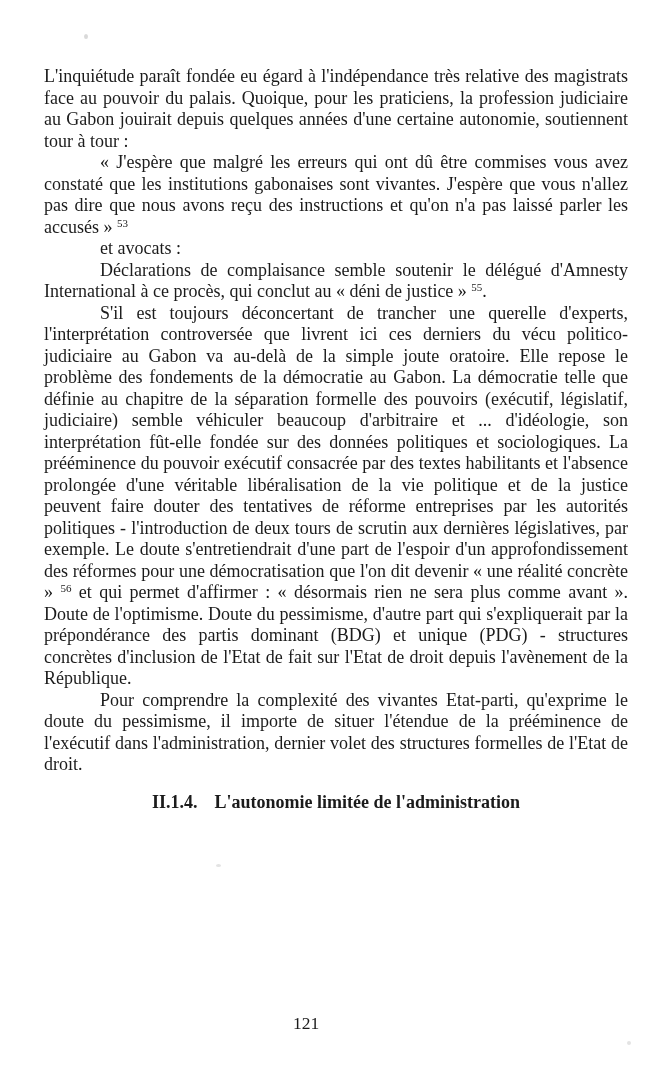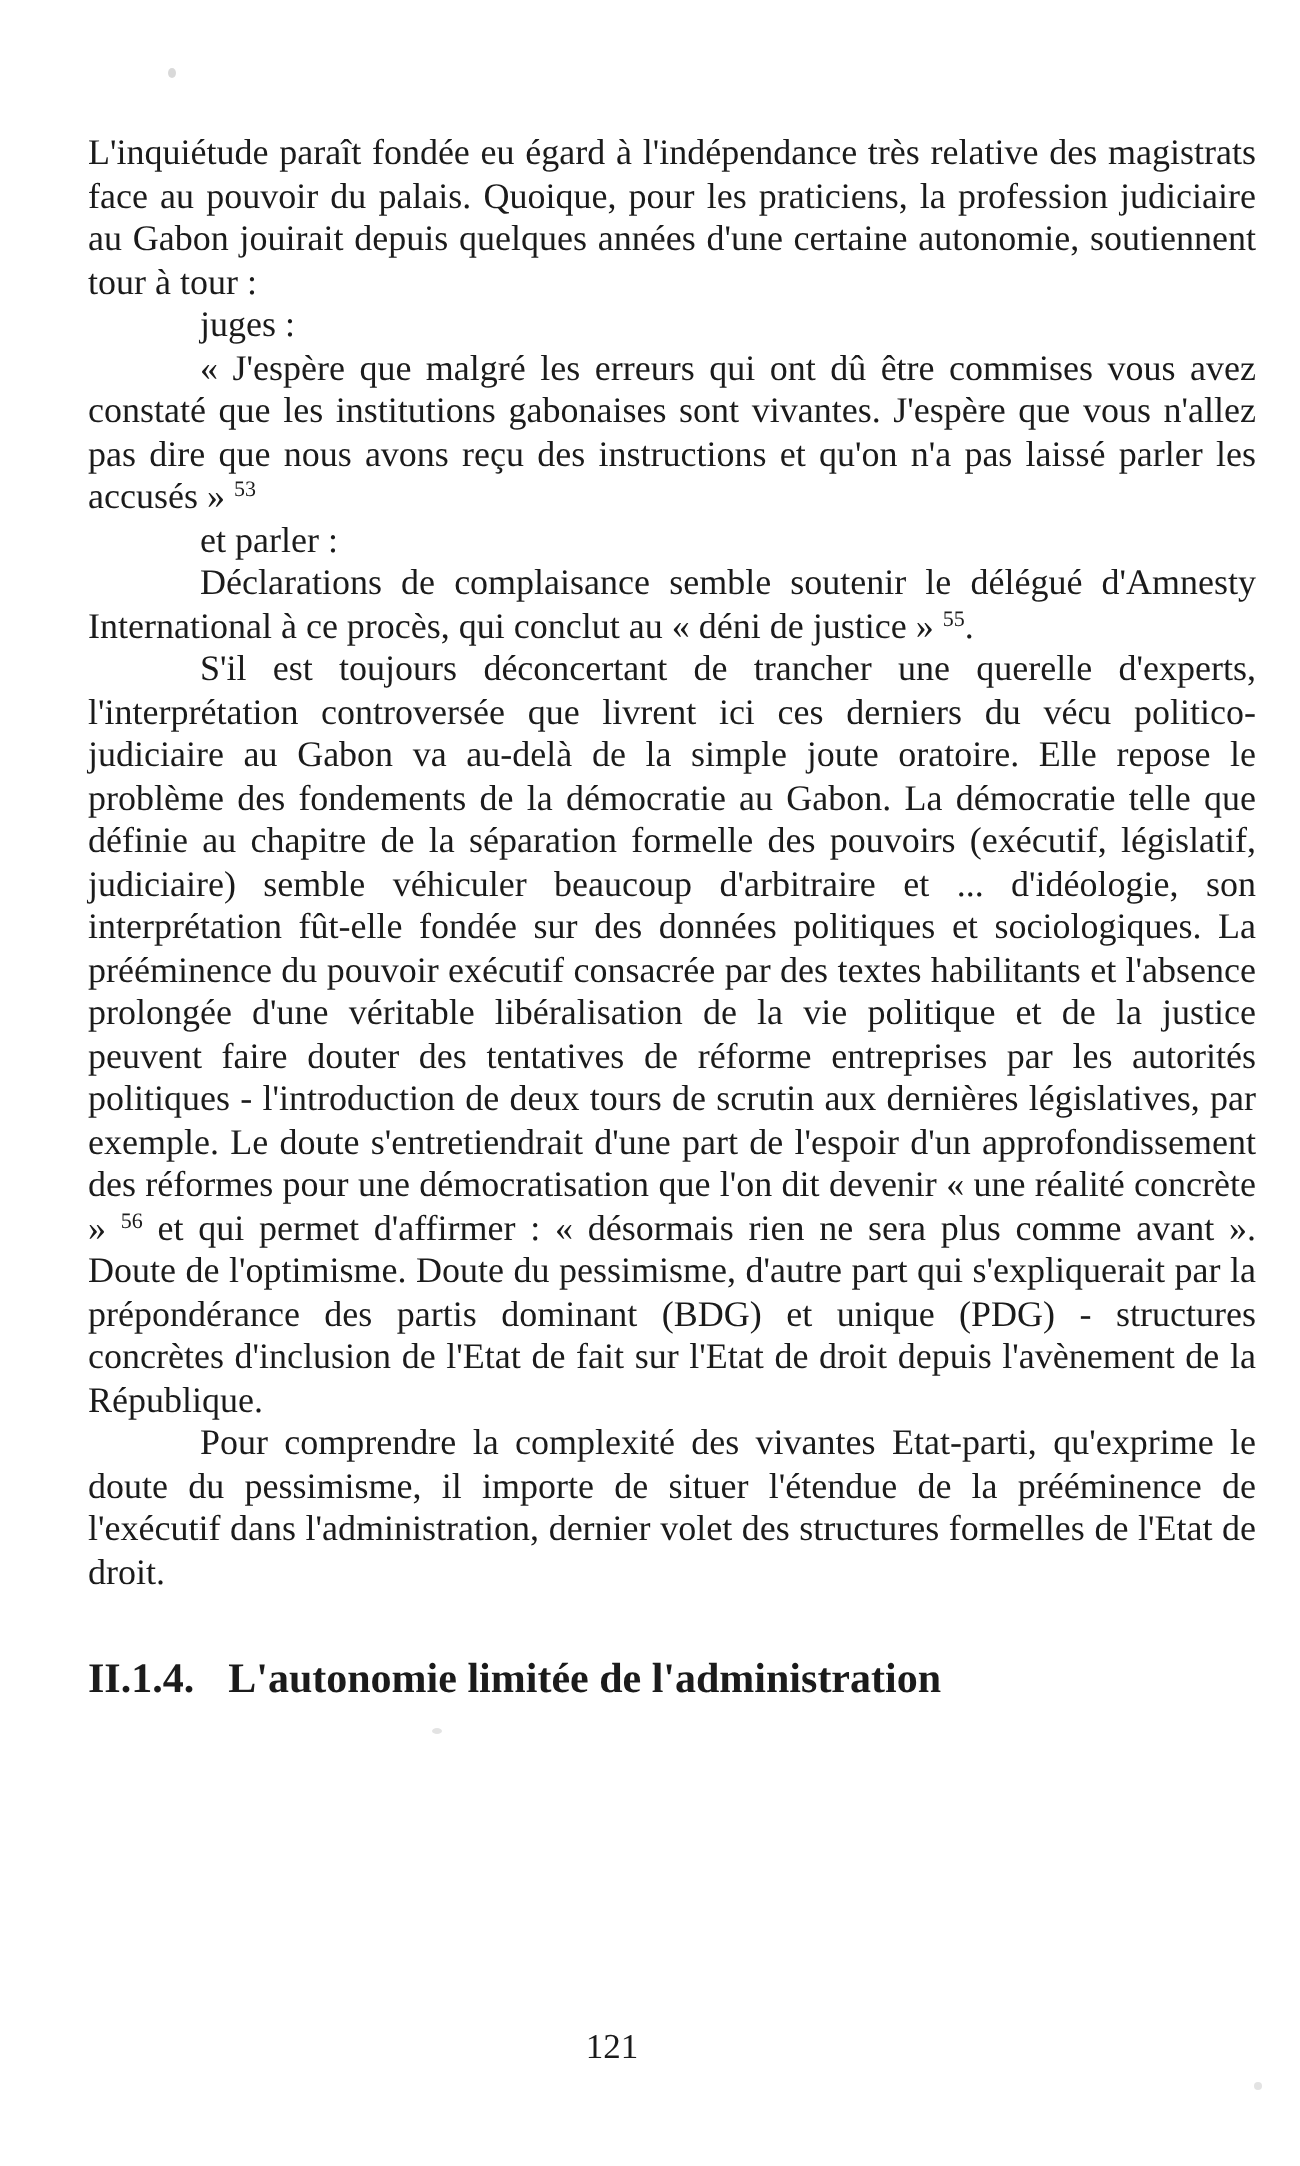--- a/index.html
+++ b/index.html
@@ -22,24 +22,24 @@
   .para.indent { text-indent:56px; }
   .it { }
   .bd { font-weight:bold; }
   sup {
     font-size:11px; line-height:0; vertical-align:6px;
     font-style:normal;
     margin-top:24px;
   }
   .para.heading {
     font-weight:bold;
-    font-size:21px;
-    text-align:left;
+    font-size:18px;
+    text-align:center;
     text-indent:0;
-    margin-top:32px;
+    margin-top:16px;
     margin-bottom:21px;
   }
   .para.heading span:first-child { margin-right:17px; }
   .page-number {
     position:absolute;
     left:0; width:650px; top:1013px;
     text-align:center;
     font-size:17.5px;
     transform:translateX(-19px);
   }
@@ -52,23 +52,22 @@
   .speck.s1 { left:84px;  top:34px;   width:4px; height:5px; }
   .speck.s2 { left:216px; top:864px;  width:5px; height:3px; opacity:0.4; }
   .speck.s3 { left:627px; top:1041px; width:4px; height:4px; opacity:0.4; }
 </style>
 </head>
 <body>
 
 <div class="page">
   <div class="text-block">
       <div class="para body"><span>L'inquiétude paraît fondée eu égard à l'indépendance très relative des magistrats face au pouvoir du palais. Quoique, pour les praticiens, la profession judiciaire au Gabon jouirait depuis quelques années d'une certaine autonomie, soutiennent tour à tour :</span></div>
-      <div class="para label indent"><span>juges :</span></div>
       <div class="para quote indent"><span class="it">« J'espère que malgré les erreurs qui ont dû être commises vous avez constaté que les institutions gabonaises sont vivantes. J'espère que vous n'allez pas dire que nous avons reçu des instructions et qu'on n'a pas laissé parler les accusés » </span><sup>53</sup></div>
-      <div class="para label indent"><span>et parler :</span></div>
+      <div class="para label indent"><span>et avocats :</span></div>
       <div class="para body indent"><span>Déclarations de complaisance semble soutenir le délégué d'Amnesty International à ce procès, qui conclut au </span><span class="it">« déni de justice »</span><span> </span><sup>55</sup><span>.</span></div>
       <div class="para body indent"><span>S'il est toujours déconcertant de trancher une querelle d'experts, l'interprétation controversée que livrent ici ces derniers du vécu politico-judiciaire au Gabon va au-delà de la simple joute oratoire. Elle repose le problème des fondements de la démocratie au Gabon. La démocratie telle que définie au chapitre de la séparation formelle des pouvoirs (exécutif, législatif, judiciaire) semble véhiculer beaucoup d'arbitraire et ... d'idéologie, son interprétation fût-elle fondée sur des données politiques et sociologiques. La prééminence du pouvoir exécutif consacrée par des textes habilitants et l'absence prolongée d'une véritable libéralisation de la vie politique et de la justice peuvent faire douter des tentatives de réforme entreprises par les autorités politiques - l'introduction de deux tours de scrutin aux dernières législatives, par exemple. Le doute s'entretiendrait d'une part de l'espoir d'un approfondissement des réformes pour une démocratisation que l'on dit devenir « une réalité concrète » </span><sup>56</sup><span> et qui permet d'affirmer : </span><span class="it">« désormais rien ne sera plus comme avant »</span><span>. Doute de l'optimisme. Doute du pessimisme, d'autre part qui s'expliquerait par la prépondérance des partis dominant (BDG) et unique (PDG) - structures concrètes d'inclusion de l'Etat de fait sur l'Etat de droit depuis l'avènement de la République.</span></div>
       <div class="para body indent"><span>Pour comprendre la complexité des vivantes Etat-parti, qu'exprime le doute du pessimisme, il importe de situer l'étendue de la prééminence de l'exécutif dans l'administration, dernier volet des structures formelles de l'Etat de droit.</span></div>
       <div class="para heading"><span class="bd">II.1.4.</span><span class="bd">L'autonomie limitée de l'administration</span></div>
     </div>
   <div class="page-number">121</div>
   <div class="speck s1"></div>
   <div class="speck s2"></div>
   <div class="speck s3"></div>
 </div>

